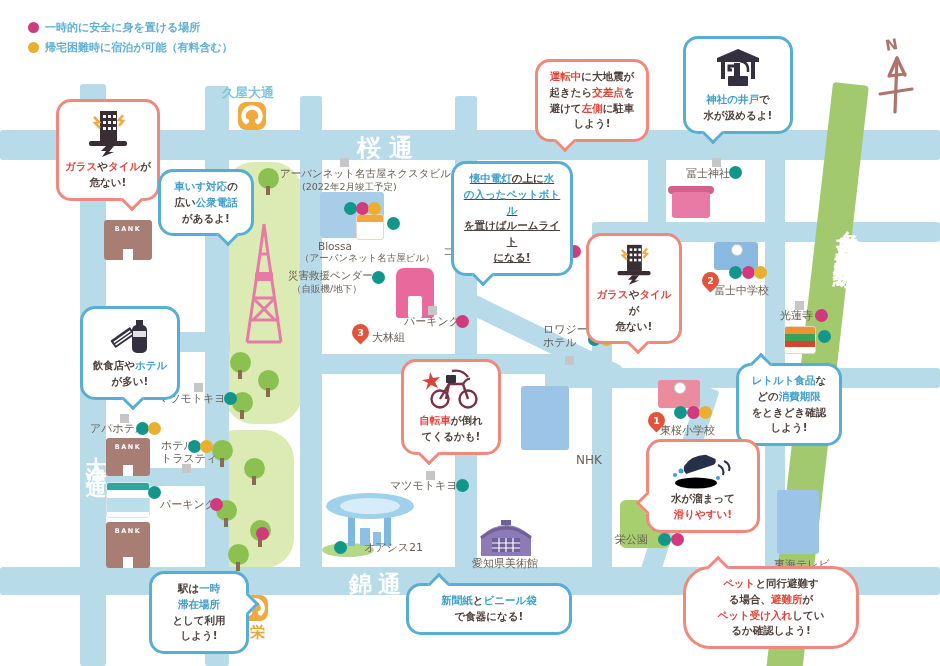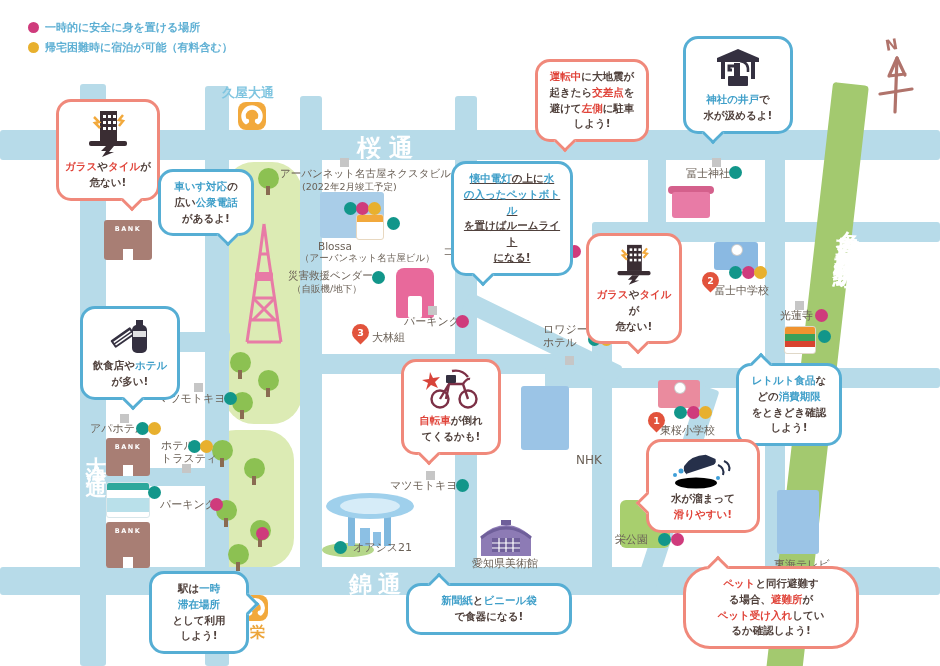--- a/index.html
+++ b/index.html
@@ -216,21 +216,21 @@
   <span class="dot y" style="left:699px;top:406px;"></span>
   <div class="pin" style="left:648px;top:412px;">
       <span>1</span>
     </div>
   <div class="lbl" style="left:660px;top:423px;">東桜小学校</div>
   <div class="lbl" style="left:615px;top:532px;">栄公園</div>
   <span class="dot t" style="left:658px;top:533px;"></span>
   <span class="dot p" style="left:671px;top:533px;"></span>
   <div class="lbl" style="left:774px;top:557px;">東海テレビ</div>
   <span class="dot t" style="left:334px;top:541px;"></span>
-  <div class="lbl" style="left:353px;top:540px;">オアシス21</div>
+  <div class="lbl" style="left:364px;top:540px;">オアシス21</div>
   <div class="lbl" style="left:472px;top:556px;">愛知県美術館</div>
   <div class="lbl" style="left:158px;top:391px;">マツモトキヨシ</div>
   <span class="dot t" style="left:224px;top:392px;"></span>
   <div class="lbl" style="left:390px;top:478px;">マツモトキヨシ</div>
   <span class="dot t" style="left:456px;top:479px;"></span>
   <div class="lbl" style="left:90px;top:421px;">アパホテル</div>
   <span class="dot t" style="left:136px;top:422px;"></span>
   <span class="dot y" style="left:148px;top:422px;"></span>
   <div class="lbl" style="left:161px;top:438px;">ホテル</div>
   <div class="lbl" style="left:161px;top:451px;">トラスティ</div>

